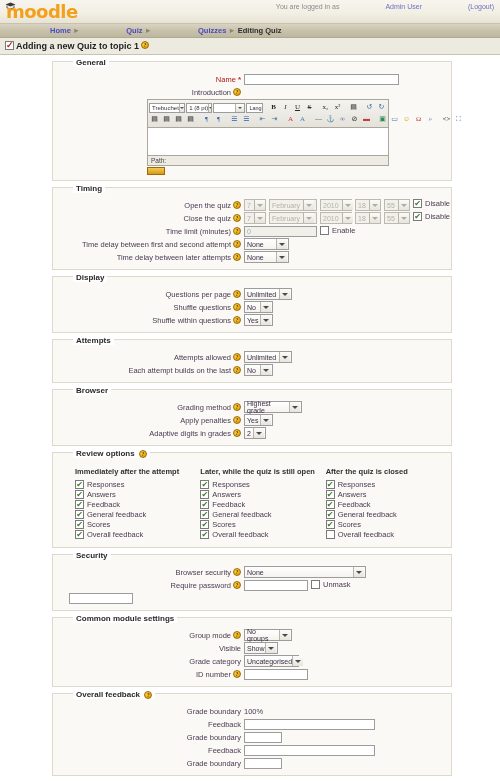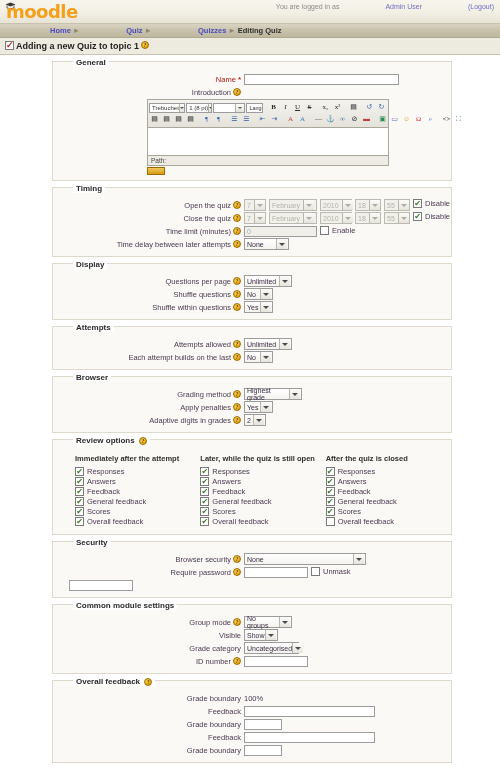--- a/index.html
+++ b/index.html
@@ -478,20 +478,32 @@
               <span class="helpicon">?</span>
             </div>
         <div class="fctrl">
           <input type="text" class="txt disabled" style="width: 73px;" value="0">
           <span class="cb"></span>
           <span>Enable</span>
         </div>
       </div>
       <div class="frow">
         <div class="flabel">
+              <span>Time delay between first and second attempt</span>
+              <span class="helpicon">?</span>
+            </div>
+        <div class="fctrl">
+              <span class="sel" style="width:45px">
+                <span>None</span>
+                <span class="arrowbox" style="margin-left:auto"></span>
+              </span>
+            </div>
+      </div>
+      <div class="frow">
+        <div class="flabel">
               <span>Time delay between later attempts</span>
               <span class="helpicon">?</span>
             </div>
         <div class="fctrl">
               <span class="sel" style="width:45px">
                 <span>None</span>
                 <span class="arrowbox" style="margin-left:auto"></span>
               </span>
             </div>
       </div>

